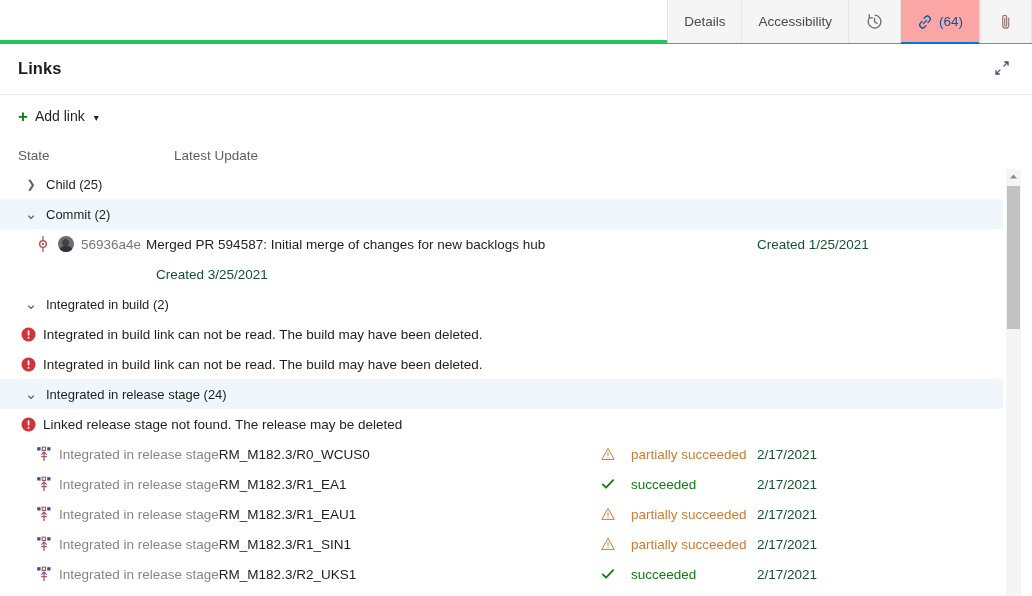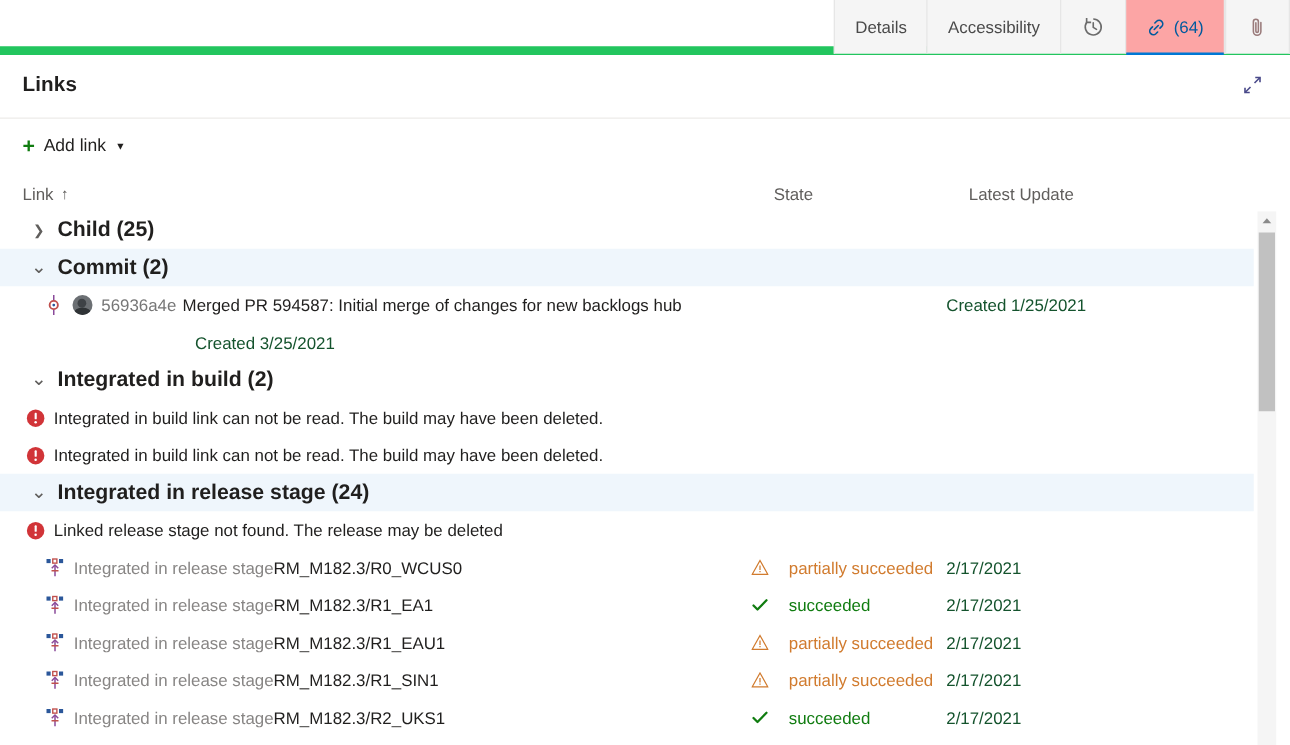--- a/index.html
+++ b/index.html
@@ -11,21 +11,21 @@
     color:#201f1e;
     overflow:hidden;
   }
   .app{position:relative;width:1032px;height:596px;overflow:hidden;}
 
   
   .tabstrip{
     position:relative;
     height:44px;
     background:#ffffff;
-    border-bottom:7px solid #22c55e;
+    border-bottom:4px solid #22c55e;
     display:flex;
     justify-content:flex-end;
     align-items:stretch;
     padding-right:0px;
     box-sizing:border-box;
   }
   .tab{
     display:flex;align-items:center;justify-content:center;
     padding:0 16px;
     min-width:52px;
@@ -138,21 +138,21 @@
     white-space:nowrap;overflow:hidden;
   }
   .cell-state{width:156px;display:flex;align-items:flex-start;gap:16px;box-sizing:border-box;}
   .cell-updated{flex:1;color:#14532d;box-sizing:border-box;}
 
   .grp-toggle{
     width:18px;display:flex;align-items:center;justify-content:center;
     color:#605e5c;font-size:11px;margin-left:22px;margin-right:6px;
     cursor:pointer;
   }
-  .grp-label{color:#201f1e;font-size:17px;font-weight:bold;}
+  .grp-label{color:#201f1e;font-size:13px;}
 
   .indent-commit{padding-left:35px;}
   .indent-err{padding-left:20px;}
   .indent-rel{padding-left:36px;}
 
   .ico{
     width:16px;height:16px;flex:0 0 16px;
     display:inline-flex;align-items:center;justify-content:center;
     margin-right:7px;
   }
@@ -247,24 +247,20 @@
 
   <div class="toolbar">
     <div class="cmd">
       <span class="plus">+</span>
       <span>Add link</span>
       <span class="chev">▾</span>
     </div>
   </div>
 
   <div class="colhead">
-    <div class="col-link">
-      <span>Link</span>
-      <span class="sortarrow">↑</span>
-    </div>
     <div class="col-state">
       <span>State</span>
     </div>
     <div class="col-updated">
       <span>Latest Update</span>
     </div>
   </div>
 
   <div class="grid">
     <div class="rows" id="rows">

